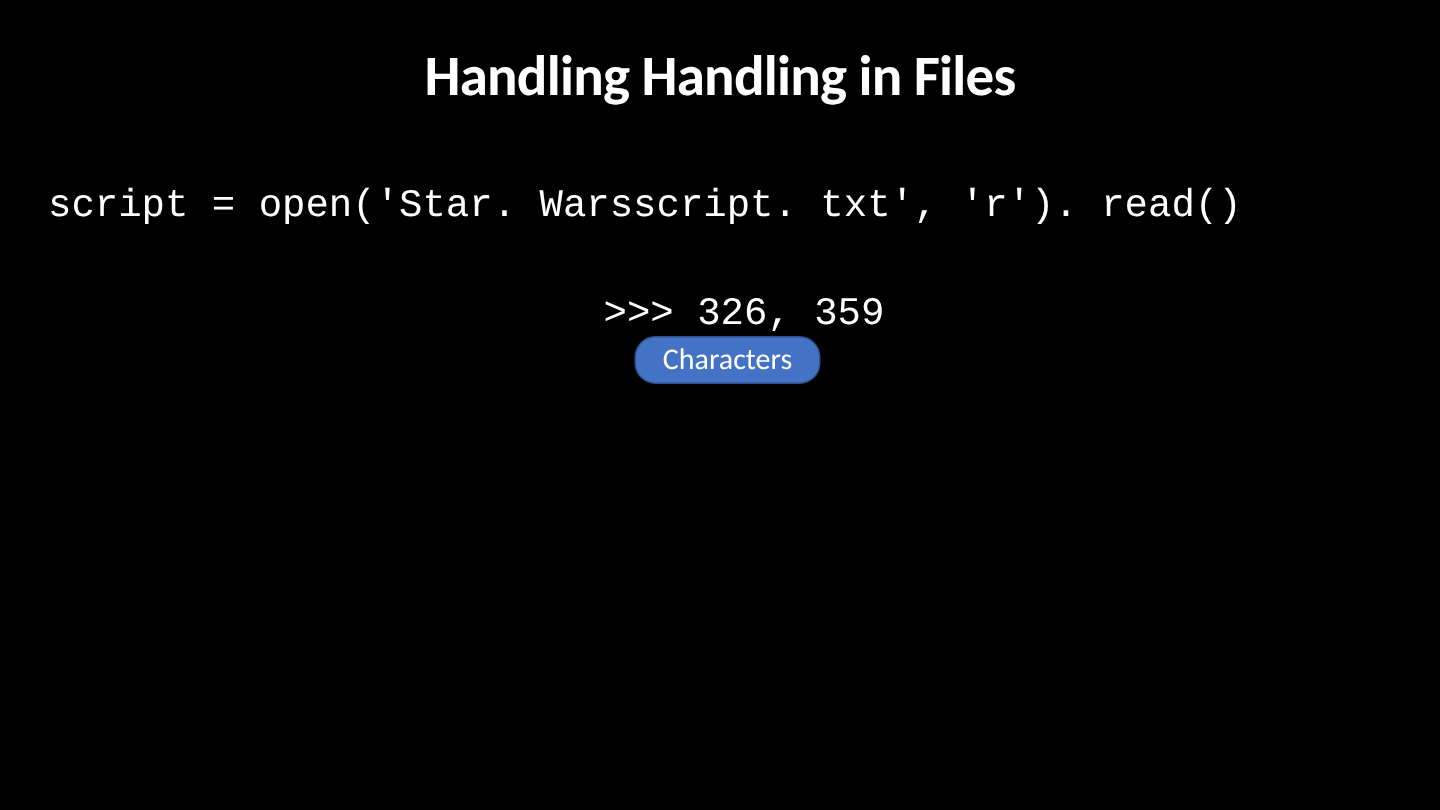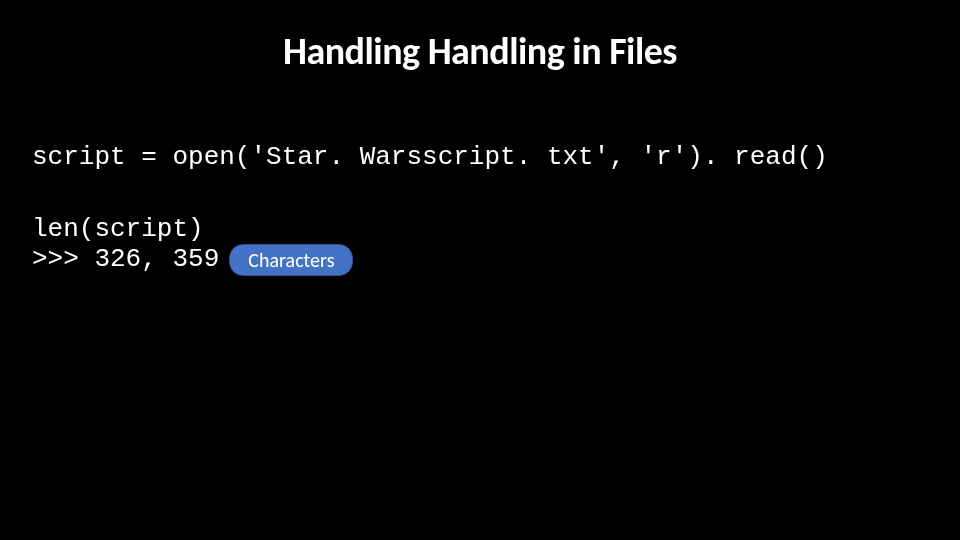--- a/index.html
+++ b/index.html
@@ -18,24 +18,26 @@
       padding-top: 28px;
       letter-spacing: -0.5px;
     }
     .code-block {
       color: #fff;
       font-family: "Courier New", Courier, monospace;
       font-size: 26px;
       padding-left: 32px;
       white-space: pre;
     }
-    .line1 { margin-top: 68px; }
+    .line1 { margin-top: 48px; }
     .group2 { margin-top: 42px; display: flex; flex-direction: column; }
     .line-with-badge {
       display: flex;
+      align-items: center;
+      flex-direction: column;
     }
     .badge {
       display: inline-block;
       background: #4472c4;
       color: #fff;
       font-family: Calibri, Arial, sans-serif;
       font-size: 20px;
       border: 1px solid #2f528f;
       border-radius: 14px;
       padding: 3px 18px;
@@ -43,18 +45,17 @@
     }
   </style>
 </head>
 <body>
 
 <h1 class="title">Handling Handling in Files</h1>
 
 <div class="code-block line1">script = open('Star. Warsscript. txt', 'r'). read()</div>
 
 <div class="group2">
-  <div class="code-block">len(script)</div>
   <div class="line-with-badge">
     <div class="code-block">&gt;&gt;&gt; 326, 359</div>
     <span class="badge">Characters</span>
   </div>
 </div>
 
 </body></html>

